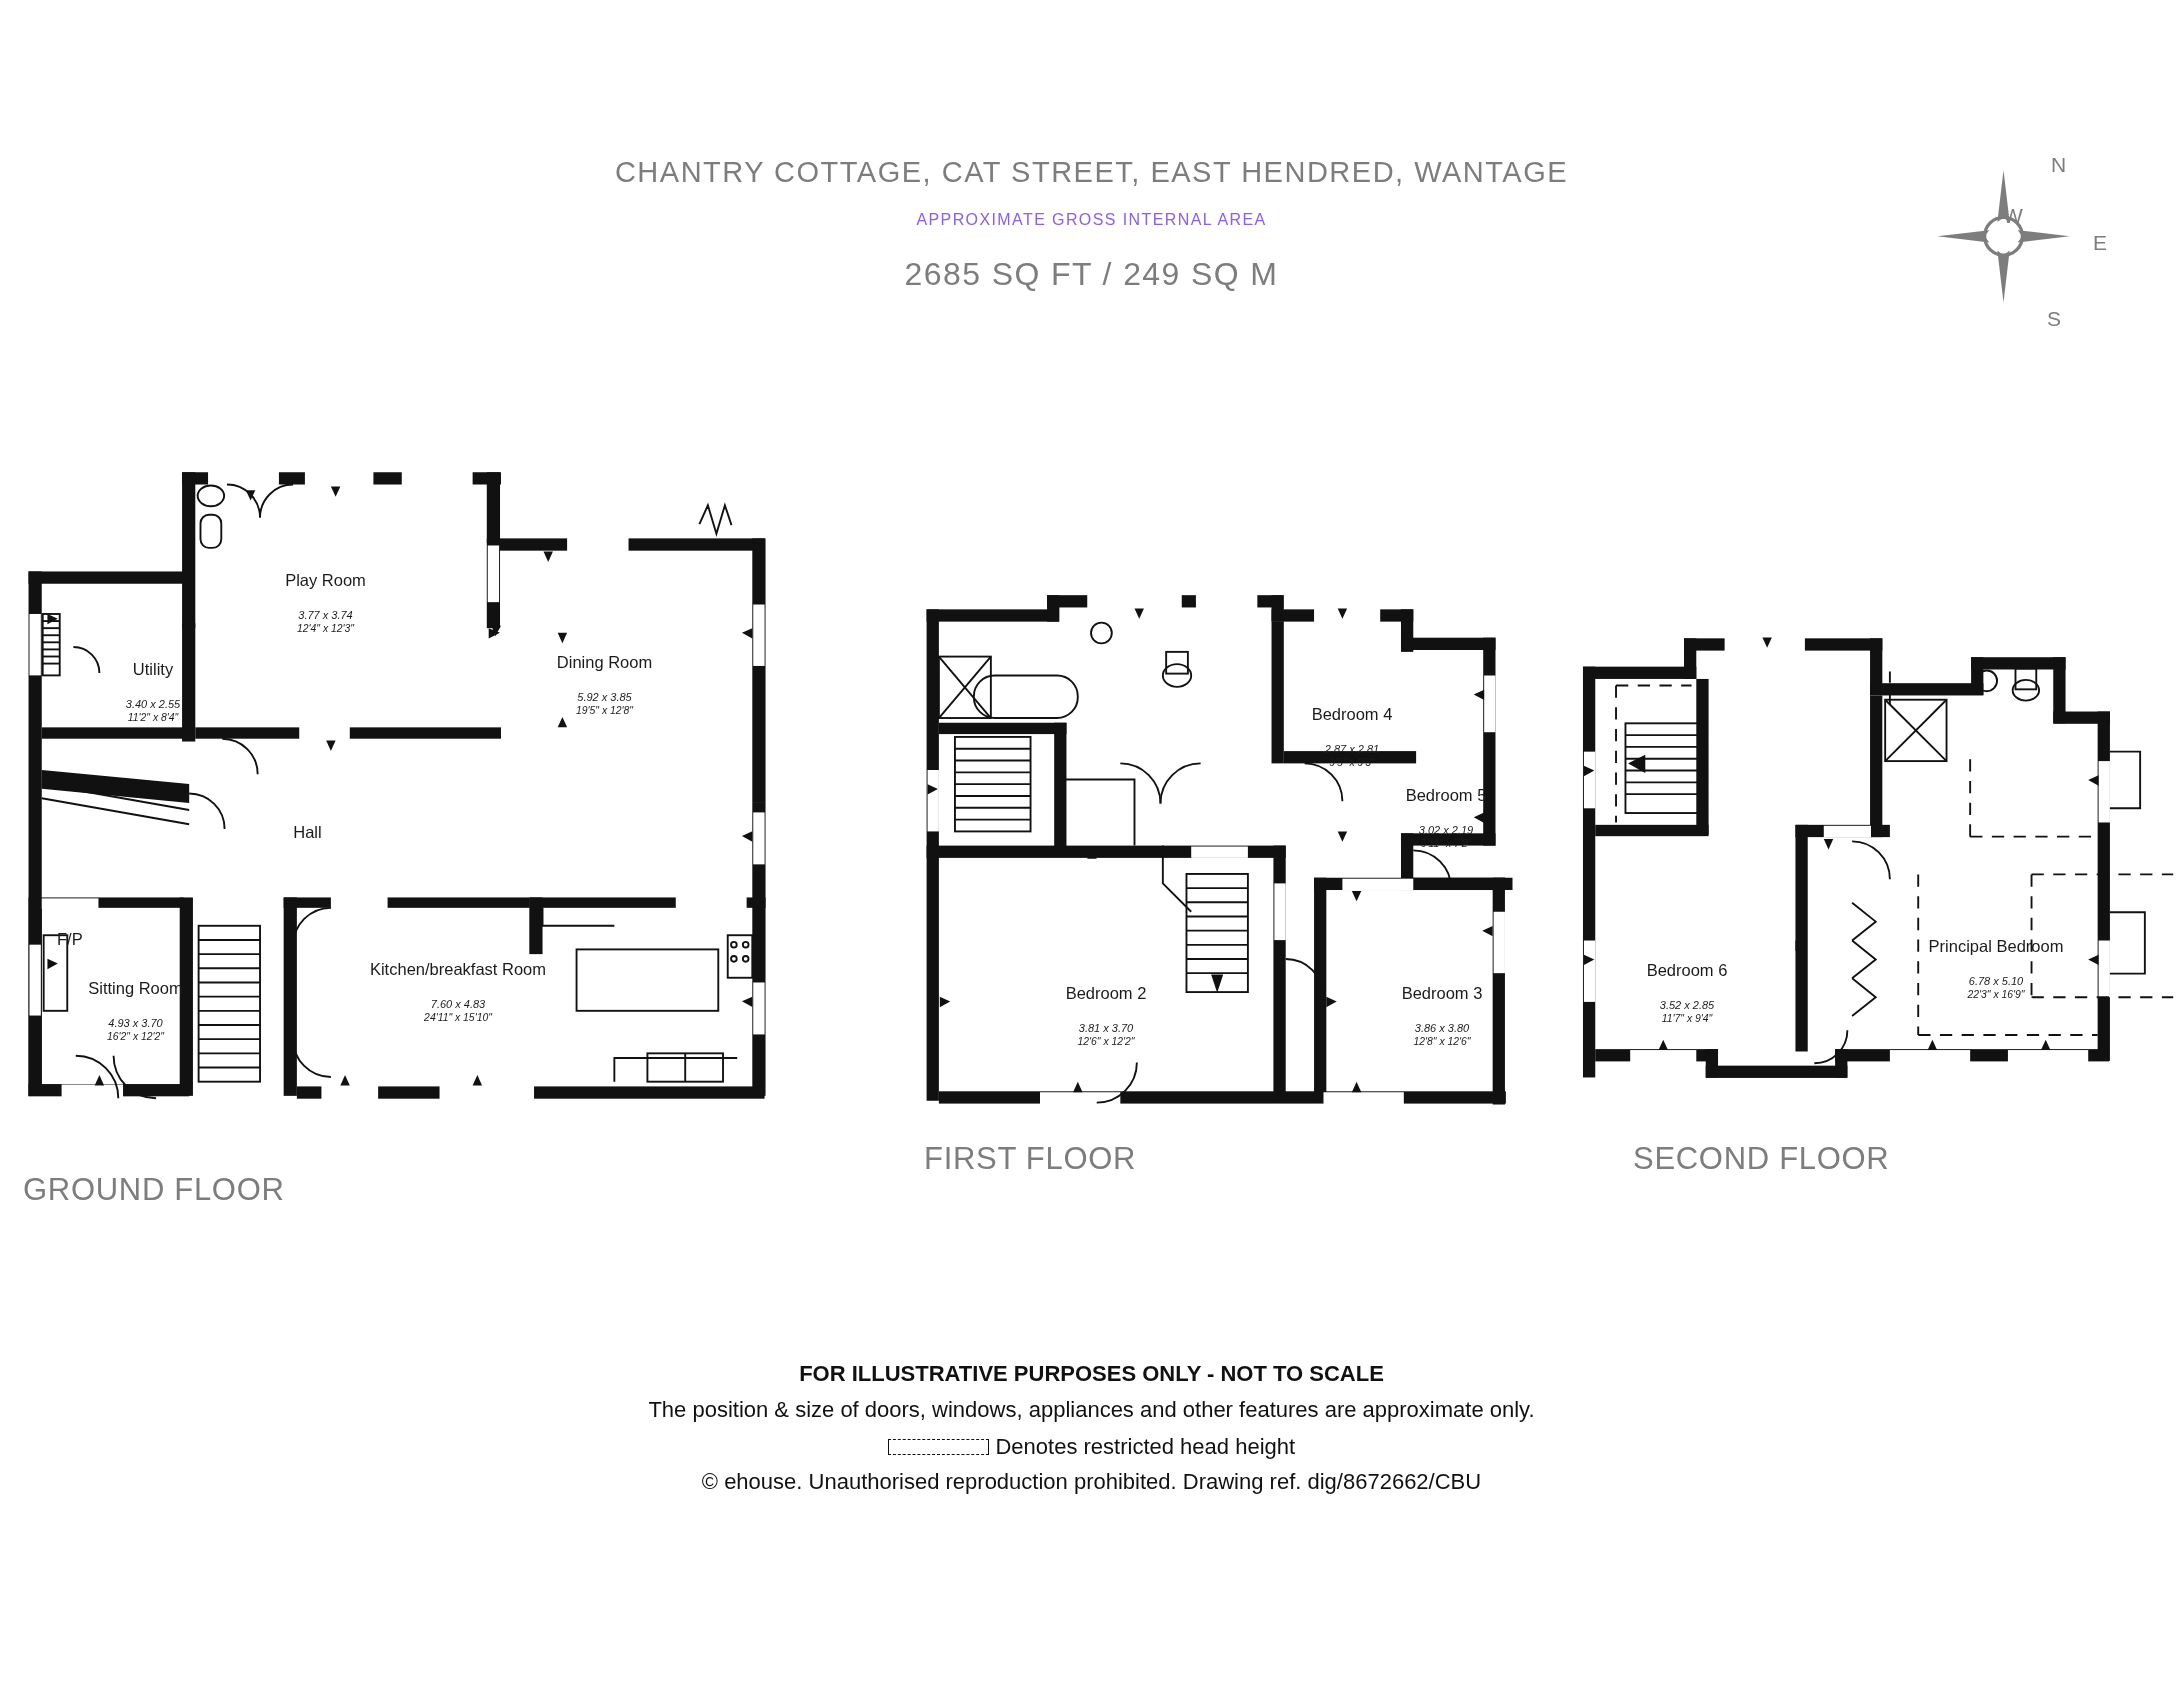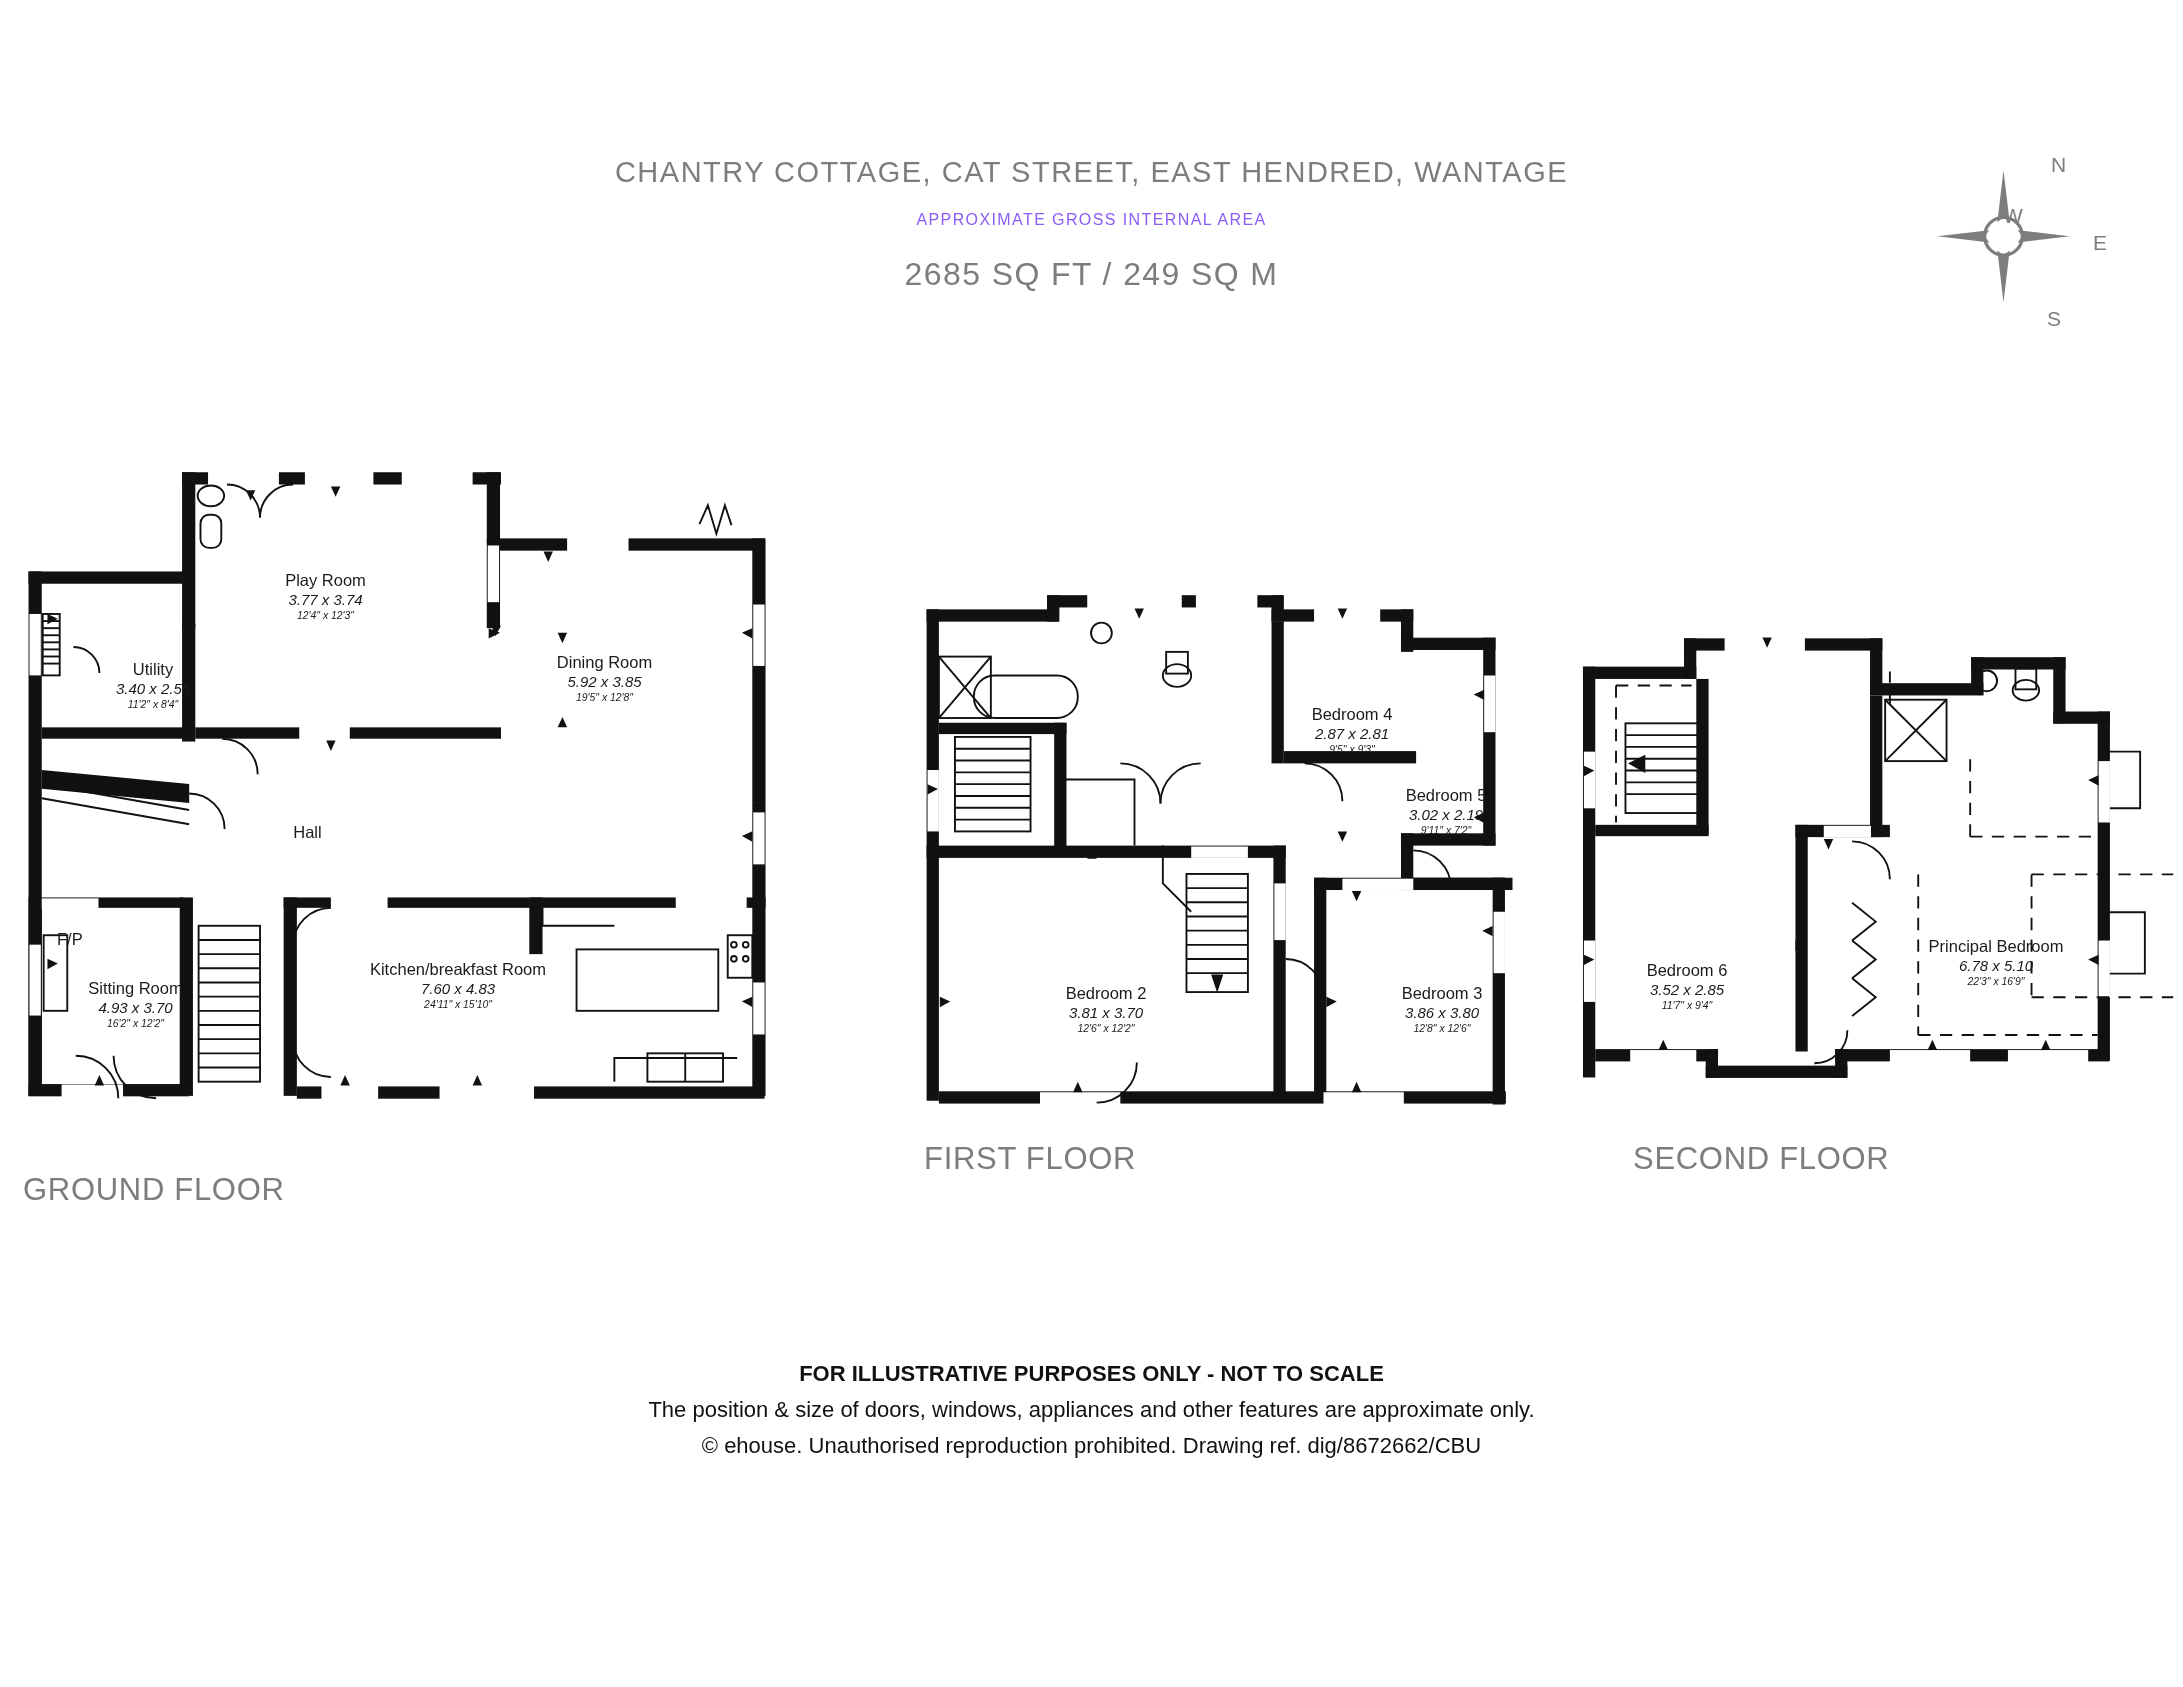--- a/index.html
+++ b/index.html
@@ -73,21 +73,21 @@
 
   
   .room {
     position: absolute;
     text-align: center;
     color: #1b1b1b;
     line-height: 1.15;
     white-space: nowrap;
   }
   .room .nm   { font-size: 16.5px; margin-top: 25px; }
-  .room .m    { font-size: 15px; font-style: italic; margin-top: 1px; }
+  .room .m    { font-size: 11px; font-style: italic; margin-top: 19px; }
   .room .ft   { font-size: 10.4px; font-style: italic; margin-top: 1.4px; }
   .room.plain { }
 
   
   #footer {
     position: absolute;
     top: 1361px;
     left: 0;
     width: 2183px;
     text-align: center;
@@ -549,15 +549,19 @@
     <div class="m">6.78 x 5.10</div>
     <div class="ft">22'3" x 16'9"</div>
   </div>
 </div>
 
 <div class="floor-label" id="label-second">SECOND FLOOR</div>
 
 <div id="footer">
   <div class="f1">FOR ILLUSTRATIVE PURPOSES ONLY - NOT TO SCALE</div>
   <div class="f2">The position &amp; size of doors, windows, appliances and other features are approximate only.</div>
+  <div class="f3row">
+    <span class="dash-key"></span>
+    <span>Denotes restricted head height</span>
+  </div>
   <div class="f4">© ehouse. Unauthorised reproduction prohibited. Drawing ref. dig/8672662/CBU</div>
 </div>
 
 
 </body></html>

